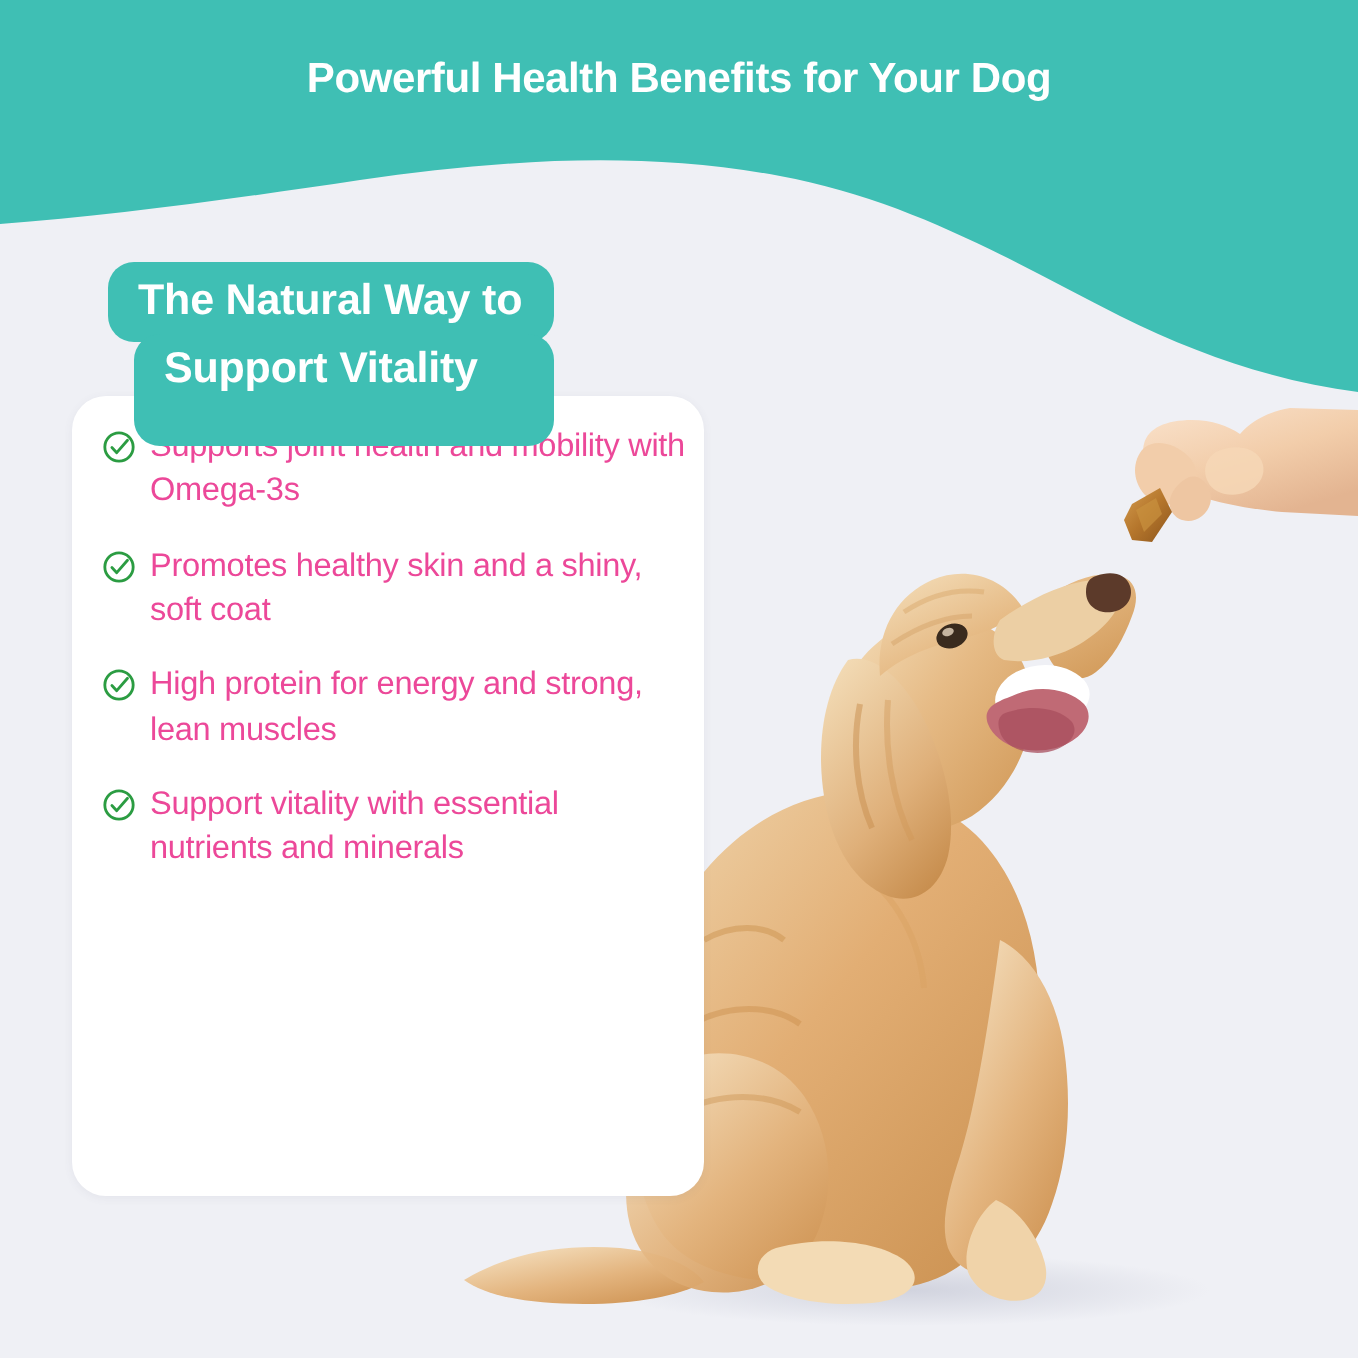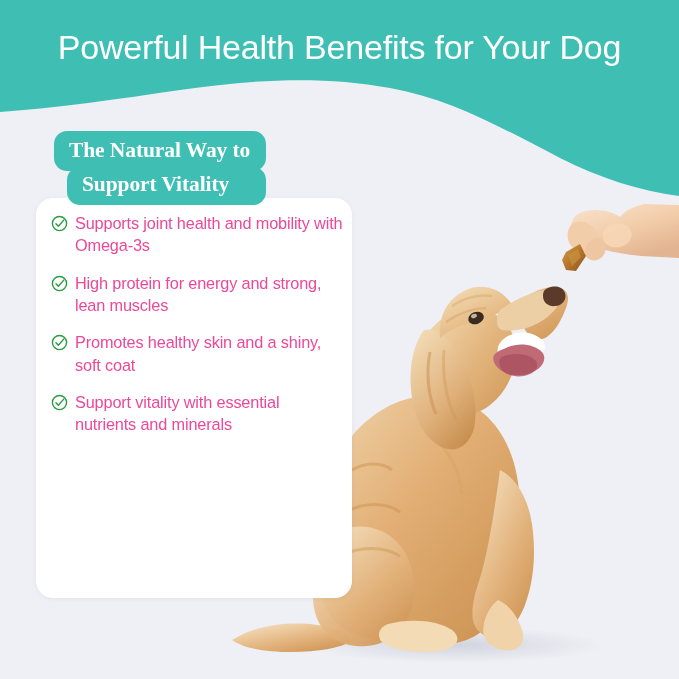--- a/index.html
+++ b/index.html
@@ -29,22 +29,22 @@
     height: 230px;
     z-index: 1;
   }
   .header-title {
     position: absolute;
     top: 28px;
     left: 0;
     width: 679px;
     text-align: center;
     color: #ffffff;
-    font-size: 34px;
-    font-weight: normal;
+    font-size: 21px;
+    font-weight: bold;
     letter-spacing: -0.2px;
     line-height: 1.15;
     z-index: 3;
     white-space: nowrap;
   }
 
   
   .photo-layer {
     position: absolute;
     top: 0; left: 0;
@@ -52,39 +52,38 @@
     z-index: 2;
     pointer-events: none;
   }
 
   
   .badge {
     position: absolute;
     left: 54px;
     top: 131px;
     z-index: 6;
-    font-family: Liberation Serif, serif;
   }
   .badge-line {
     background: #3fbfb4;
     color: #ffffff;
     font-size: 21.5px;
     font-weight: bold;
     letter-spacing: -0.1px;
     border-radius: 13px;
     display: block;
     white-space: nowrap;
     line-height: 1;
   }
   .badge-line-1 {
     padding: 9px 16px 9px 15px;
     border-bottom-left-radius: 13px;
   }
   .badge-line-2 {
-    padding: 7px 16px 10px 15px;
+    padding: 7px 16px 28px 15px;
     margin-left: 13px;
     margin-top: -4px;
     border-top-left-radius: 13px;
   }
 
   
   .benefits-card {
     position: absolute;
     left: 36px;
     top: 198px;
@@ -305,29 +304,29 @@
           <path d="M7 12.4 L10.4 16 L18 7.2" fill="none" stroke="#2b9c42" stroke-width="2" stroke-linecap="round" stroke-linejoin="round"></path>
         </svg>
         <span class="benefit-text">Supports joint health and mobility with Omega-3s</span>
       </div>
 
       <div class="benefit-item">
         <svg class="check-icon" viewBox="0 0 24 24">
           <circle cx="12" cy="12" r="10" fill="none" stroke="#2b9c42" stroke-width="2"></circle>
           <path d="M7 12.4 L10.4 16 L18 7.2" fill="none" stroke="#2b9c42" stroke-width="2" stroke-linecap="round" stroke-linejoin="round"></path>
         </svg>
-        <span class="benefit-text">High protein for energy and strong, lean muscles</span>
+        <span class="benefit-text">Promotes healthy skin and a shiny, soft coat</span>
       </div>
 
       <div class="benefit-item">
         <svg class="check-icon" viewBox="0 0 24 24">
           <circle cx="12" cy="12" r="10" fill="none" stroke="#2b9c42" stroke-width="2"></circle>
           <path d="M7 12.4 L10.4 16 L18 7.2" fill="none" stroke="#2b9c42" stroke-width="2" stroke-linecap="round" stroke-linejoin="round"></path>
         </svg>
-        <span class="benefit-text">Promotes healthy skin and a shiny, soft coat</span>
+        <span class="benefit-text">High protein for energy and strong, lean muscles</span>
       </div>
 
 
       <div class="benefit-item">
         <svg class="check-icon" viewBox="0 0 24 24">
           <circle cx="12" cy="12" r="10" fill="none" stroke="#2b9c42" stroke-width="2"></circle>
           <path d="M7 12.4 L10.4 16 L18 7.2" fill="none" stroke="#2b9c42" stroke-width="2" stroke-linecap="round" stroke-linejoin="round"></path>
         </svg>
         <span class="benefit-text">Support vitality with essential nutrients and minerals</span>
       </div>

